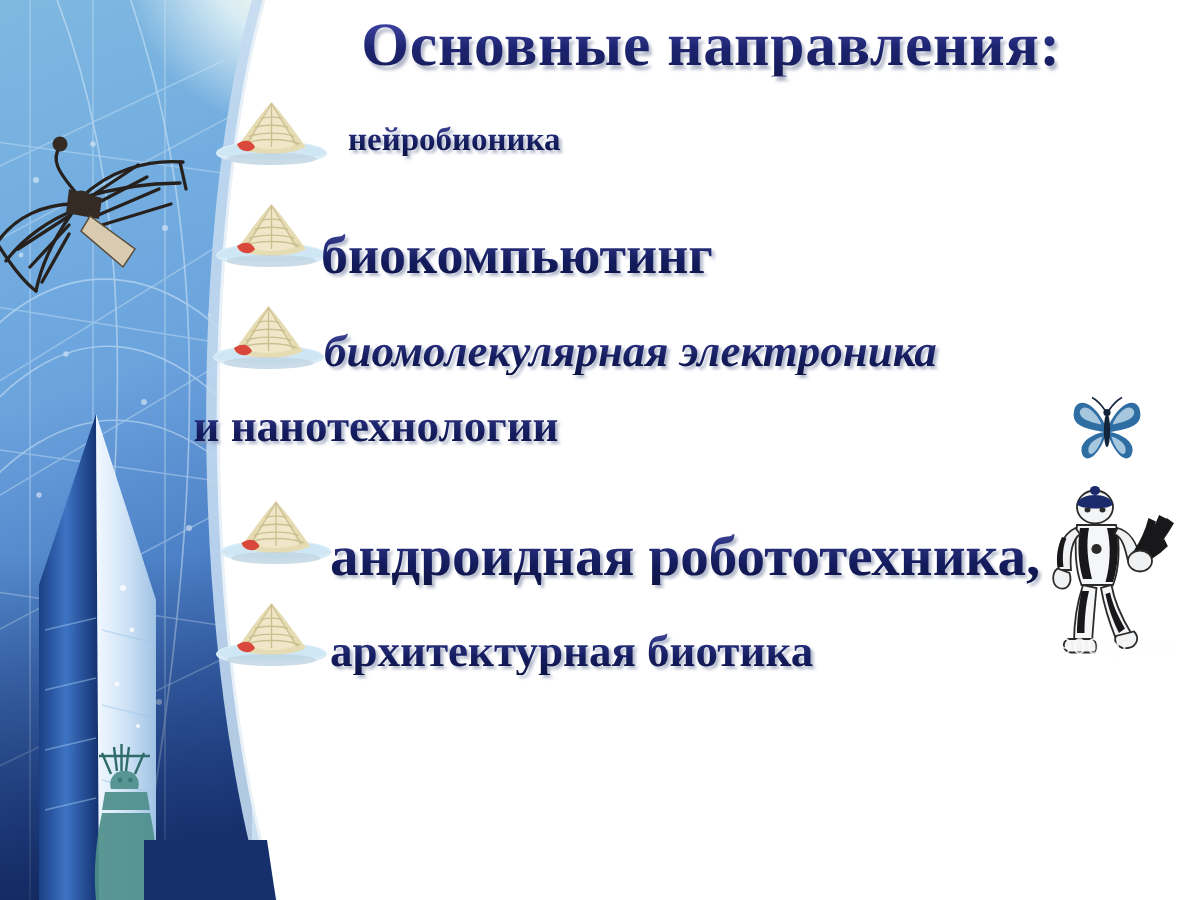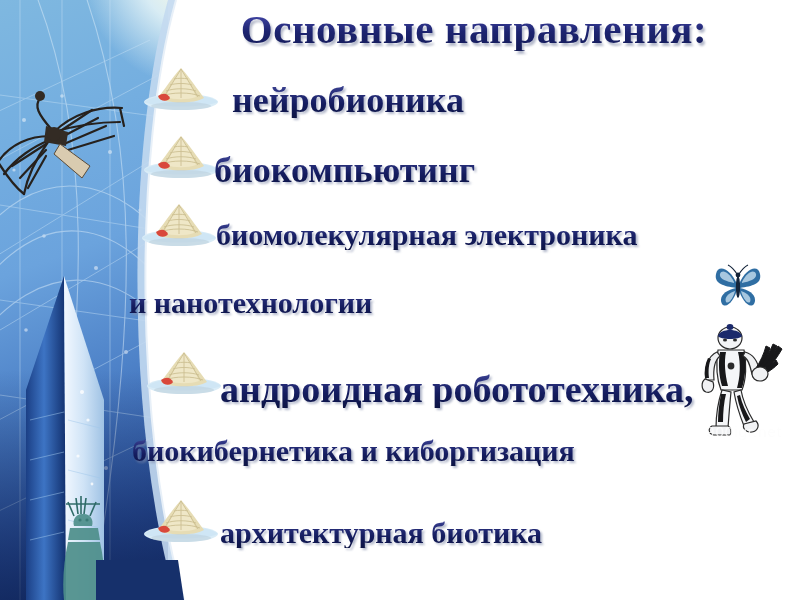--- a/index.html
+++ b/index.html
@@ -111,21 +111,21 @@
     position: absolute;
     left: 0;
     top: 62px;
     width: 800px;
   }
 
   .row {
     position: relative;
     height: 68px;
   }
-  .row.cont { height: 62px; margin-top: 18px; }
+  .row.cont { height: 62px; }
 
   .hat {
     position: absolute;
     width: 78px;
     height: 46px;
     top: 4px;
   }
 
   .line-text {
     position: absolute;
@@ -136,27 +136,27 @@
     background: linear-gradient(to bottom, #49509e 0%, #2b3280 26%, #141c5e 62%, #0d1444 100%);
     -webkit-background-clip: text;
     background-clip: text;
     color: transparent;
     -webkit-text-fill-color: transparent;
     filter: drop-shadow(2px 2px 1px rgba(130,140,170,.6));
   }
 
   
   .r0 .hat       { left: 142px; }
-  .r0 .line-text { left: 232px; top: 20px; font-size: 36px; }
+  .r0 .line-text { left: 232px; top: 20px; font-size: 22px; }
 
   .r1 .hat       { left: 142px; }
   .r1 .line-text { left: 214px; top: 22px; font-size: 36px; }
 
   .r2 .hat       { left: 140px; }
-  .r2 .line-text { left: 216px; top: 22px; font-size: 30px; }
+  .r2 .line-text { left: 216px; top: 22px; font-size: 30px; font-style: italic; }
 
   .r3 .line-text { left: 129px; top: 4px;  font-size: 30px; }
 
   .r4 .hat       { left: 145px; }
   .r4 .line-text { left: 220px; top: 24px; font-size: 38px; }
 
   .r5 .line-text { left: 132px; top: 4px;  font-size: 30px; }
 
   .r6 .hat       { left: 142px; }
   .r6 .line-text { left: 220px; top: 24px; font-size: 30px; }
@@ -414,23 +414,20 @@
             <path d="M39 3 L 22 31"></path>
               <path d="M39 3 L 56 31"></path>
               <path d="M39 3 L 39 32"></path>
           </g>
           <path d="M16 30 C 22 26, 26 28, 28 32 C 26 36, 18 36, 16 30 Z" fill="#d9483b"></path>
           <ellipse cx="39" cy="40" rx="30" ry="4" fill="#b9ccd8" opacity=".5"></ellipse>
         </svg>
         <div class="line-text">андроидная робототехника,</div>
       </div>
 
-      <div class="row cont r5">
-        <div class="line-text">биокибернетика и киборгизация</div>
-      </div>
 
       <div class="row r6">
         <svg class="hat" viewBox="0 0 78 46">
           <ellipse cx="39" cy="36" rx="37" ry="8" fill="#d9ecf7"></ellipse>
           <path d="M2 36 C 14 28, 26 30, 36 34 L 42 34 C 52 30, 66 28, 76 36 C 64 42, 14 42, 2 36 Z" fill="#cfe6f5"></path>
           <path d="M39 2 C 30 12, 22 24, 16 32 C 26 38, 52 38, 62 32 C 56 24, 48 12, 39 2 Z" fill="#e6dcb4"></path>
           <path d="M39 2 C 33 12, 28 22, 24 31 C 32 34, 46 34, 54 31 C 50 22, 45 12, 39 2 Z" fill="#efe7c7"></path>
           <g stroke="#c8bb8c" stroke-width="0.9" fill="none" opacity=".9">
             <path d="M20 30 C 30 26, 48 26, 58 30"></path>
             <path d="M24 25 C 32 22, 46 22, 54 25"></path>

